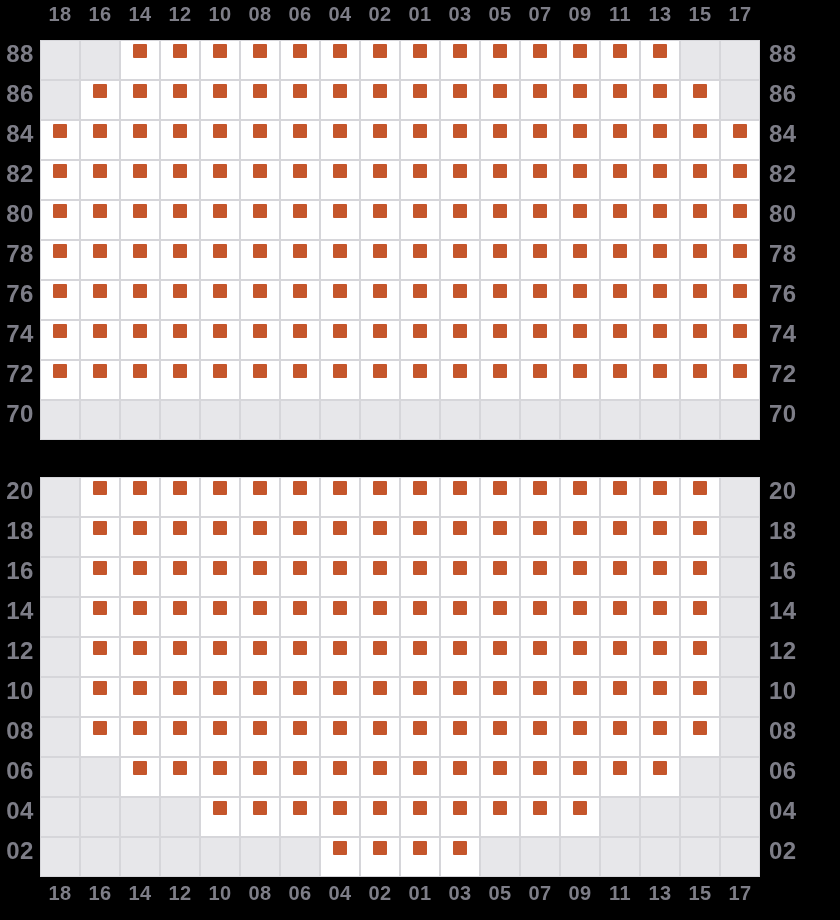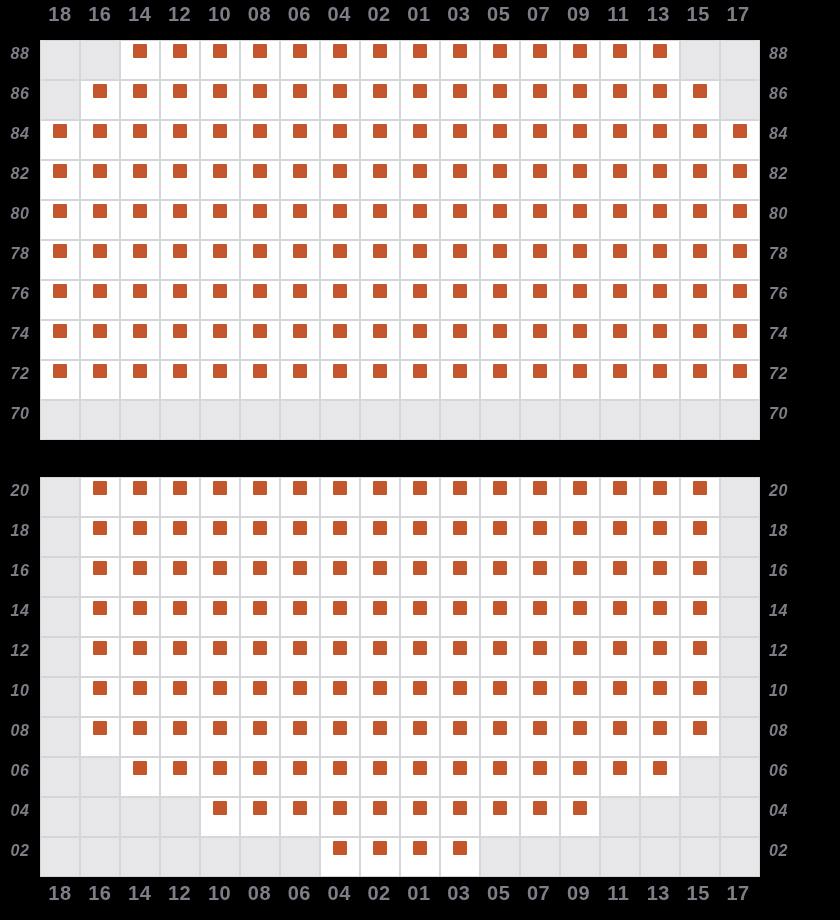--- a/index.html
+++ b/index.html
@@ -13,45 +13,44 @@
   *{box-sizing:border-box;}
   html,body{margin:0;padding:0;}
   body{
     width:840px;height:920px;
     background:var(--bg);
     font-family:"Liberation Sans",sans-serif;
     font-weight:bold;
     color:var(--label);
     overflow:hidden;
   }
-  .page{width:758px;height:920px;display:flex;flex-direction:column;}
+  .page{width:840px;height:920px;display:flex;flex-direction:column;}
 
   
   .col-header{display:flex;margin-left:40px;height:40px;flex:0 0 auto;}
   .col-header.bottom{height:43px;}
   .col-label{
     width:40px;height:100%;
     display:flex;justify-content:center;align-items:flex-start;
     font-size:20px;line-height:23px;
     letter-spacing:0.5px;
   }
   .col-header.top .col-label{padding-top:3px;}
   .col-header.bottom .col-label{padding-top:5px;}
 
   
   .grid-block{display:flex;flex:0 0 auto;height:400px;}
   .row-labels{display:flex;flex-direction:column;flex:0 0 auto;}
   .row-labels.left{width:40px;}
   .row-labels.right{width:80px;}
   .row-label{
     height:40px;
-    font-size:16px;line-height:23px;
+    font-size:24px;line-height:23px;
     padding-top:2px;
     letter-spacing:0.5px;
-    font-style:italic;
   }
   .row-labels.left .row-label{text-align:center;}
   .row-labels.right .row-label{text-align:left;padding-left:9px;}
 
   .seat-grid{
     display:grid;
     grid-template-columns:repeat(18,40px);
     grid-auto-rows:40px;
     width:720px;height:400px;
   }

